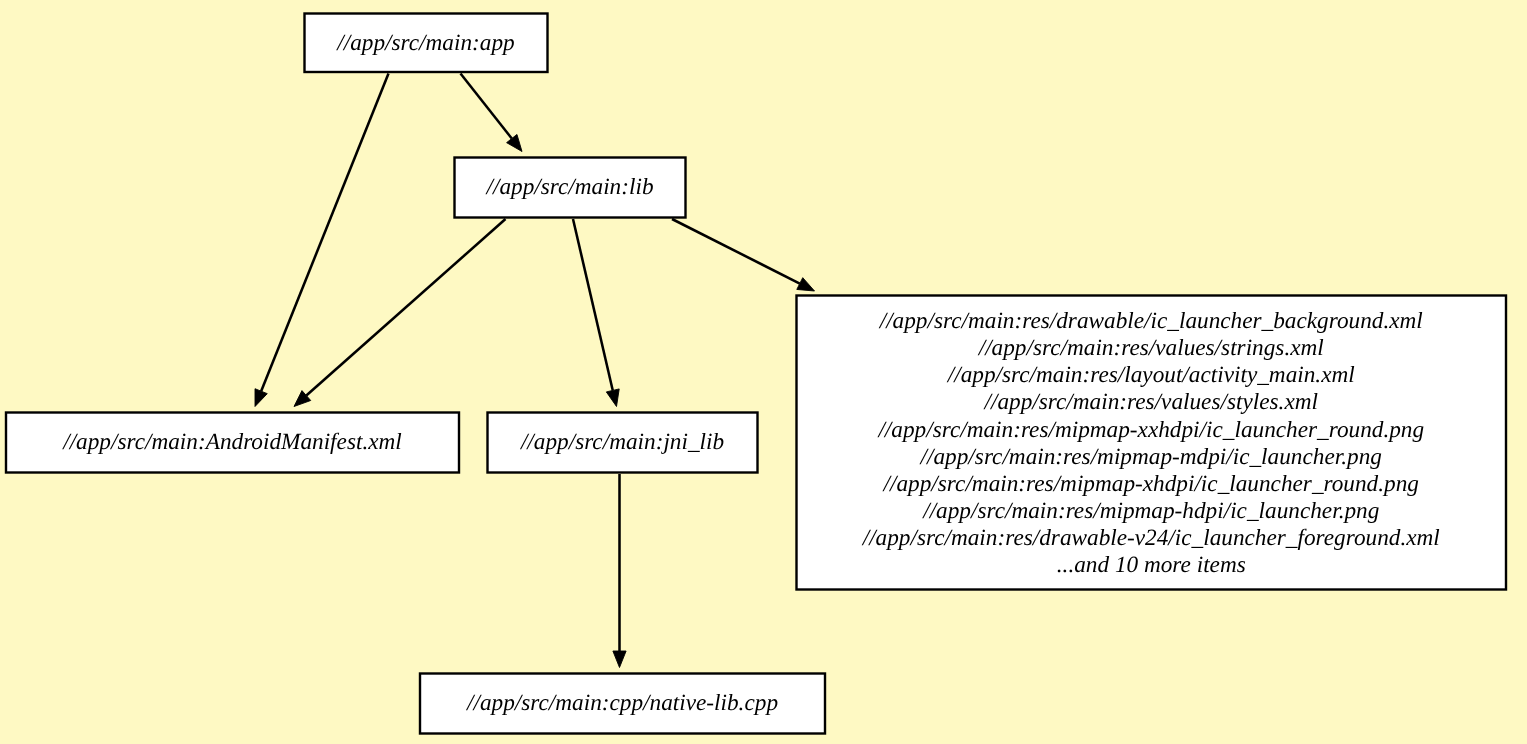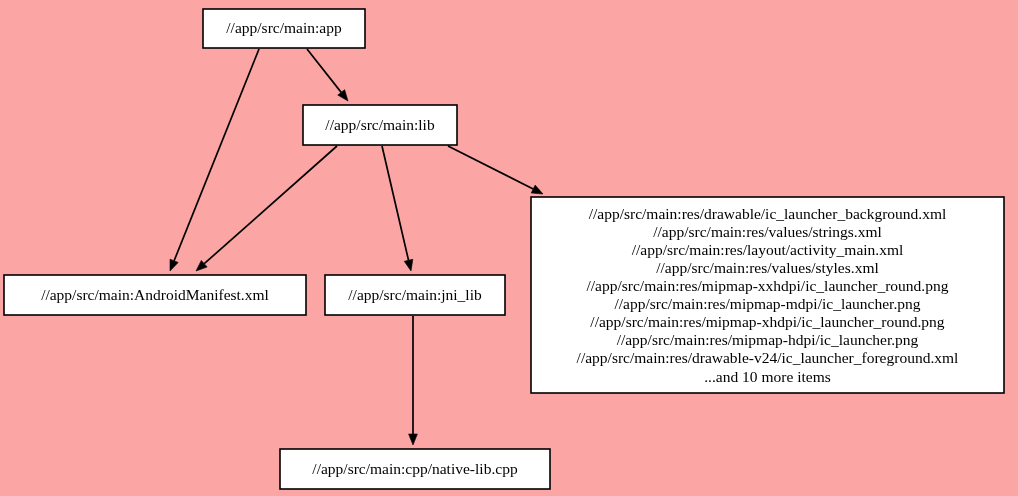--- a/index.html
+++ b/index.html
@@ -4,23 +4,24 @@
 <style>
   html, body {
     margin: 0;
     padding: 0;
     background: #ffffff;
   }
   #graph-root {
     position: relative;
     width: 1018px;
     height: 496px;
-    background: #fca5a5;
+    background: #fef9c3;
     overflow: hidden;
     font-family: "Liberation Serif", "DejaVu Serif", serif;
+    font-style: italic;
   }
   svg.graph-canvas {
     display: block;
     width: 1018px;
     height: 496px;
   }
   .node-box {
     fill: #ffffff;
     stroke: #000000;
     stroke-width: 1.6;

